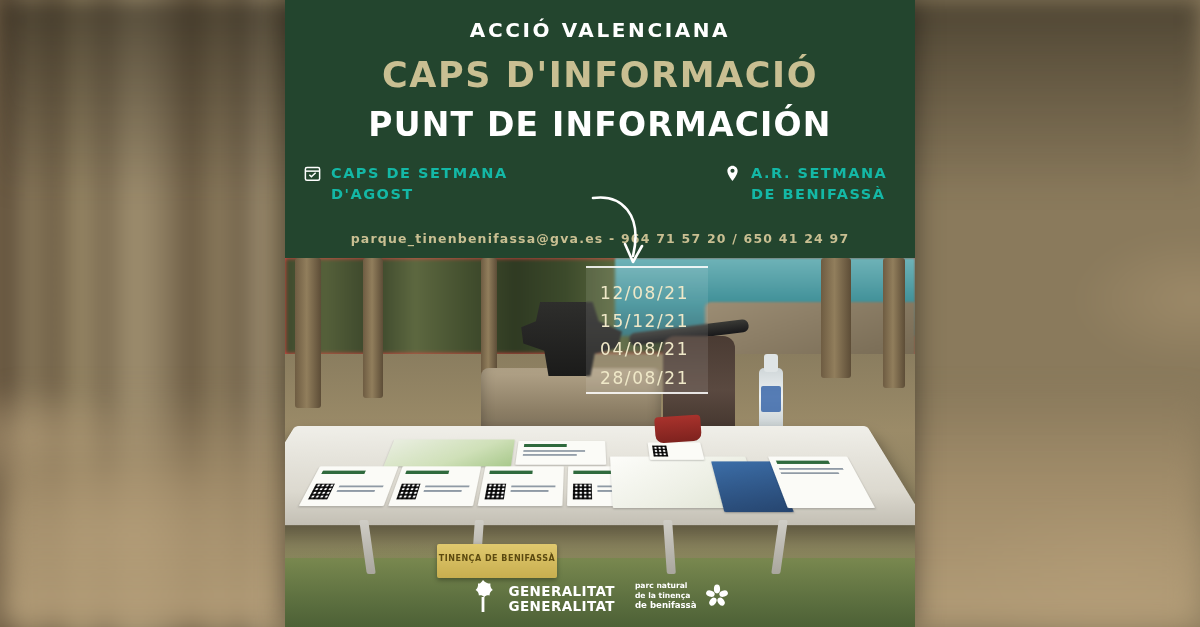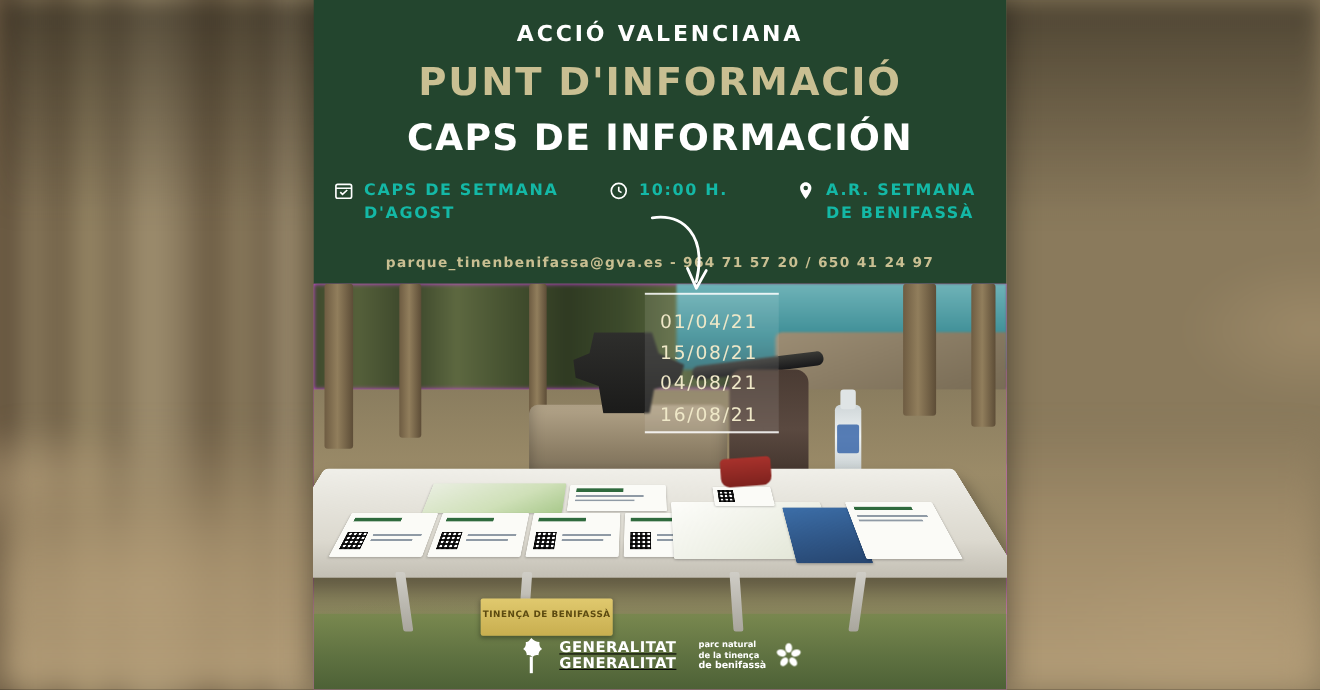--- a/index.html
+++ b/index.html
@@ -148,21 +148,21 @@
     font-size: 12.5px;
     letter-spacing: 1.2px;
     font-weight: bold;
   }
 
   
   .photo {
     position: absolute;
     left: 0; top: 258px; width: 636px; height: 369px;
     overflow: hidden;
-    background: #d946ef;
+    background: #ef4444;
   }
   
   .ph-lake {
     position: absolute; left: 330px; top: 0; width: 300px; height: 78px;
     background: linear-gradient(180deg, #6fb3b8 0%, #3f8f97 60%, #2f7078 100%);
     filter: blur(1px);
   }
   .ph-far-trees {
     position: absolute; left: 0; top: 0; width: 630px; height: 96px;
     background:
@@ -308,21 +308,21 @@
     font-size: 44px;
     font-weight: bold;
     letter-spacing: 26px;
   }
 
   
   .logos {
     position: absolute; left: 0; bottom: 14px; width: 630px;
     display: flex; justify-content: center; align-items: center; gap: 20px;
   }
-  .logo-gv { display: flex; align-items: center; gap: 12px; text-decoration: underline; }
+  .logo-gv { display: flex; align-items: flex-end; gap: 12px; }
   .gv-mark svg { display: block; }
   .gv-text {
     color: #ffffff; font-size: 13.5px; font-weight: bold; line-height: 1.06;
     letter-spacing: .4px;
   }
   .logo-pn { display: flex; align-items: center; gap: 7px; }
   .pn-text { color: #ffffff; font-size: 7.6px; line-height: 1.25; font-weight: bold; }
   .pn-text .b { font-size: 8.6px; }
   .pn-mark svg { display: block; }
 
@@ -359,46 +359,37 @@
 
   <div class="bg"></div>
   <div class="bg-right"></div>
   <div class="bg-path"></div>
   <div class="bg-dark-top"></div>
 
   <div class="poster">
 
     <div class="header">
       <div class="kicker">ACCIÓ VALENCIANA</div>
-      <div class="title1">PUNT D'INFORMACIÓ</div>
-      <div class="title2">CAPS DE INFORMACIÓN</div>
+      <div class="title1">CAPS D'INFORMACIÓ</div>
+      <div class="title2">PUNT DE INFORMACIÓN</div>
 
       <div class="meta-row">
 
         <div class="meta-item item-when">
           <span class="ico">
             <svg width="19" height="19" viewBox="0 0 24 24" fill="none" stroke="#ffffff" stroke-width="1.9">
               <rect x="3" y="4.5" width="18" height="16" rx="2"></rect>
               <path d="M3 9h18"></path>
               <path d="M8 13.5l2.6 2.6L16 11"></path>
             </svg>
           </span>
           <span class="meta-text">CAPS DE SETMANA
 D'AGOST</span>
         </div>
 
-        <div class="meta-item item-time">
-          <span class="ico">
-            <svg width="19" height="19" viewBox="0 0 24 24" fill="none" stroke="#ffffff" stroke-width="1.9">
-              <circle cx="12" cy="12" r="8.6"></circle>
-              <path d="M12 7.2V12l3.2 2"></path>
-            </svg>
-          </span>
-          <span class="meta-text">10:00 H.</span>
-        </div>
 
         <div class="meta-item item-place">
           <span class="ico">
             <svg width="19" height="19" viewBox="0 0 24 24" fill="#ffffff">
               <path d="M12 2.2c-3.6 0-6.5 2.9-6.5 6.5 0 4.9 6.5 12.6 6.5 12.6s6.5-7.7 6.5-12.6c0-3.6-2.9-6.5-6.5-6.5zm0 9a2.6 2.6 0 1 1 0-5.2 2.6 2.6 0 0 1 0 5.2z"></path>
             </svg>
           </span>
           <span class="meta-text">A.R. SETMANA
 DE BENIFASSÀ</span>
         </div>
@@ -522,20 +513,20 @@
         </div>
       </div>
     </div>
 
     <svg class="arrow" viewBox="0 0 70 80">
       <path d="M8 6 C 36 2, 58 22, 48 64" fill="none" stroke="#ffffff" stroke-width="2.6" stroke-linecap="round"></path>
       <path d="M40 52 L48 70 L57 54" fill="none" stroke="#ffffff" stroke-width="2.6" stroke-linecap="round" stroke-linejoin="round"></path>
     </svg>
 
     <div class="dates-box">
-      <div class="d">01/04/21</div>
-      <div class="d">15/08/21</div>
+      <div class="d">12/08/21</div>
+      <div class="d">15/12/21</div>
       <div class="d">04/08/21</div>
-      <div class="d">16/08/21</div>
+      <div class="d">28/08/21</div>
     </div>
 
   </div>
 </div>
 
 </body></html>

